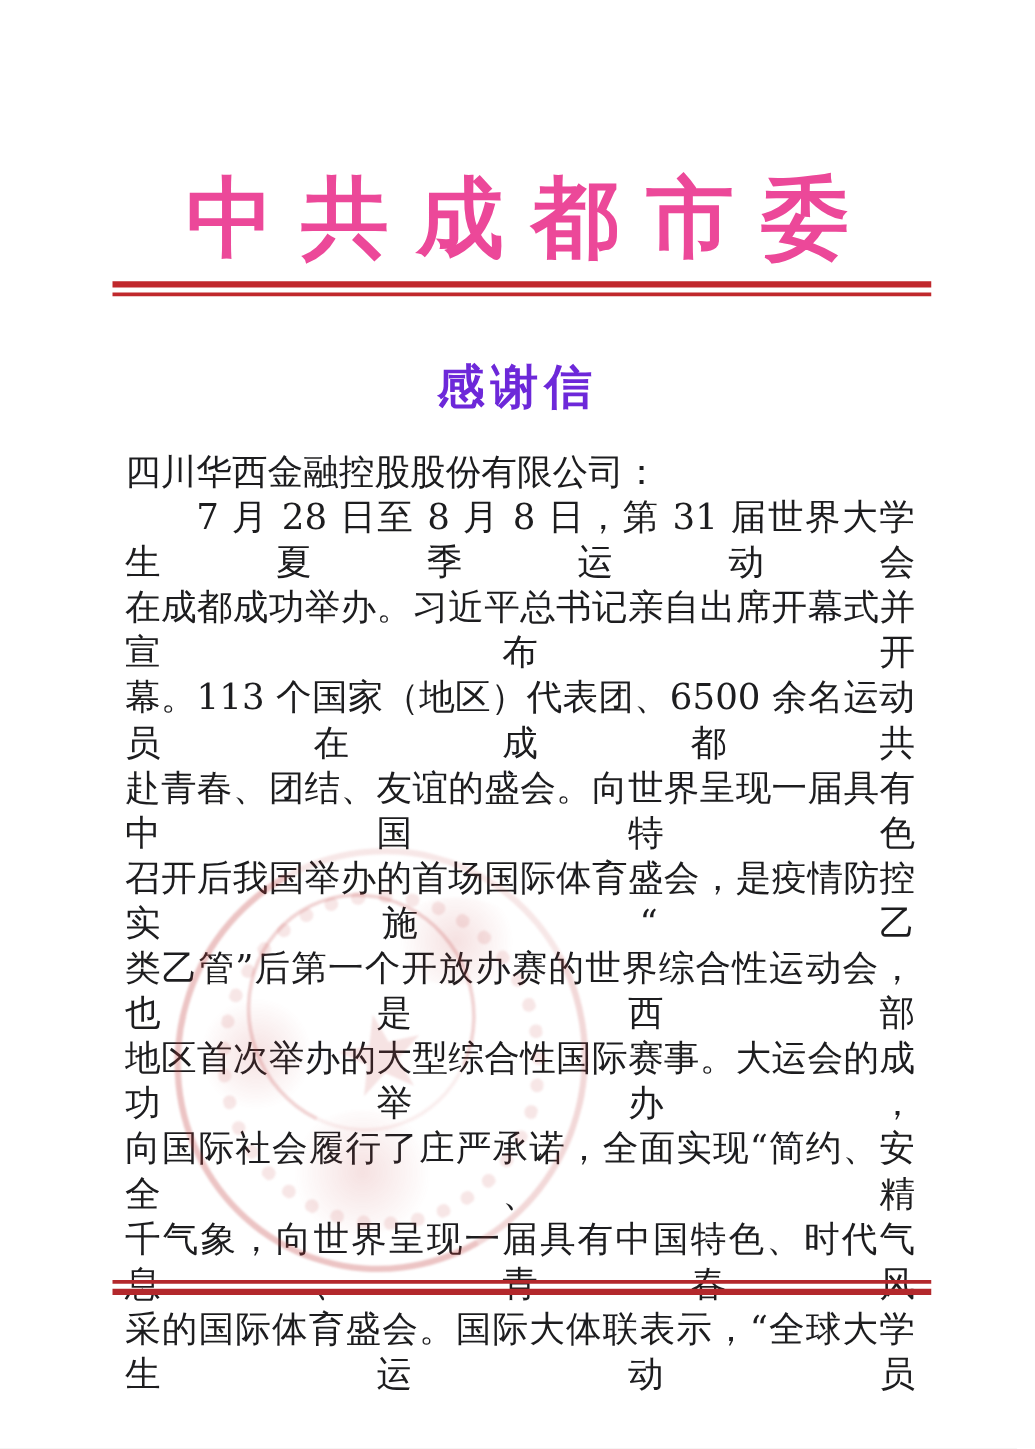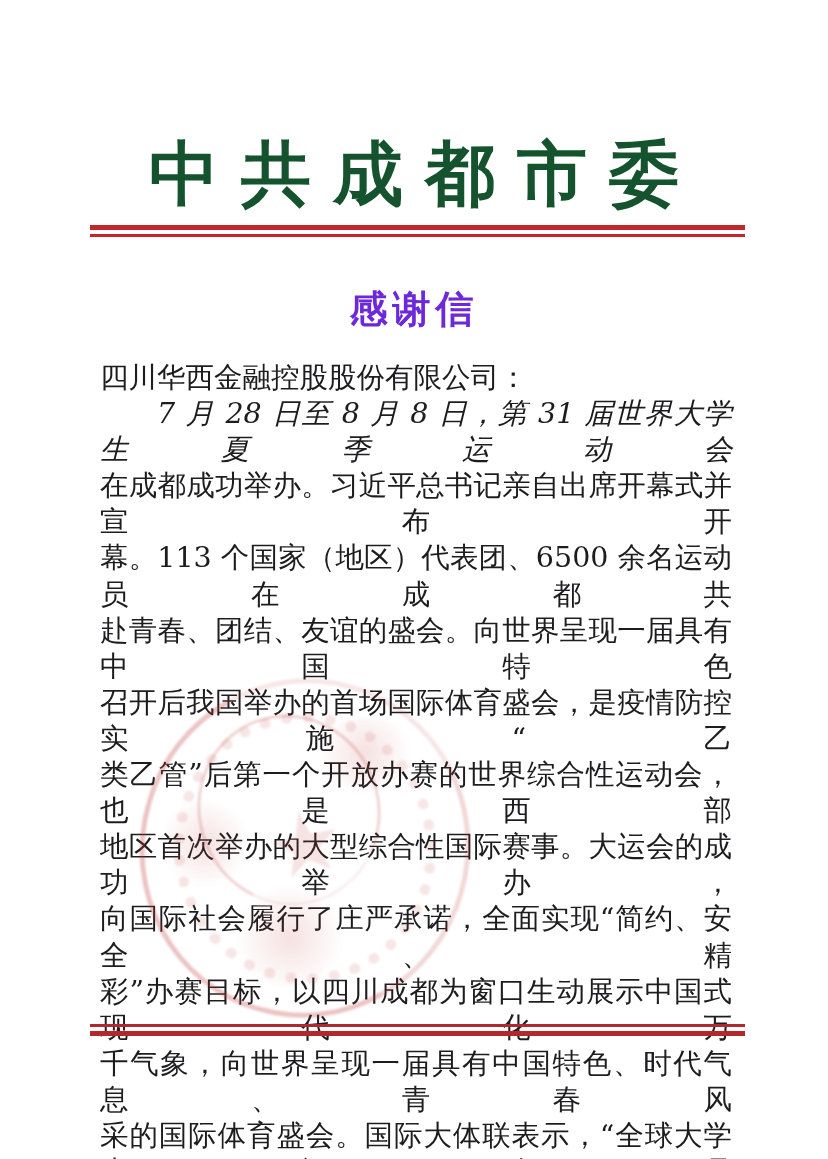--- a/index.html
+++ b/index.html
@@ -14,21 +14,21 @@
     color: #1d1d1f;
   }
   
   .org-title {
     position: absolute;
     left: 0; right: 0;
     top: 128px;
     text-align: center;
     font-size: 70px;
     font-weight: bold;
-    color: #14532d;
+    color: #ec4899;
     letter-spacing: 22px;
     text-indent: 22px;
     white-space: nowrap;
     font-family: Liberation Mono, monospace;
   }
   .rule-top, .rule-bottom {
     position: absolute;
     left: 90px;
     width: 655px;
   }
@@ -59,21 +59,21 @@
     line-height: 36.1px;
   }
   .salutation {
     text-align: left;
     white-space: nowrap;
   }
   .bodyline {
     text-align: justify;
     text-align-last: justify;
   }
-  .bodyline.first { text-indent: 2em; font-style: italic; }
+  .bodyline.first { text-indent: 2em; }
 
   
   .seal {
     position: absolute;
     left: 140px;
     top: 678px;
     width: 330px;
     height: 340px;
     filter: blur(0.8px);
     pointer-events: none;
@@ -135,21 +135,20 @@
 
     <div>
       <div class="bodyline first">7 月 28 日至 8 月 8 日，第 31 届世界大学生夏季运动会</div>
       <div class="bodyline">在成都成功举办。习近平总书记亲自出席开幕式并宣布开</div>
       <div class="bodyline">幕。113 个国家（地区）代表团、6500 余名运动员在成都共</div>
       <div class="bodyline">赴青春、团结、友谊的盛会。向世界呈现一届具有中国特色</div>
       <div class="bodyline">召开后我国举办的首场国际体育盛会，是疫情防控实施“乙</div>
       <div class="bodyline">类乙管”后第一个开放办赛的世界综合性运动会，也是西部</div>
       <div class="bodyline">地区首次举办的大型综合性国际赛事。大运会的成功举办，</div>
       <div class="bodyline">向国际社会履行了庄严承诺，全面实现“简约、安全、精</div>
-      <div class="bodyline">彩”办赛目标，以四川成都为窗口生动展示中国式现代化万</div>
       <div class="bodyline">千气象，向世界呈现一届具有中国特色、时代气息、青春风</div>
       <div class="bodyline">采的国际体育盛会。国际大体联表示，“全球大学生运动员</div>
 
     </div>
 
   </div>
 
   <div class="seal">
     <div class="seal-ring-outer"></div>
     <div class="seal-ring-text"></div>

